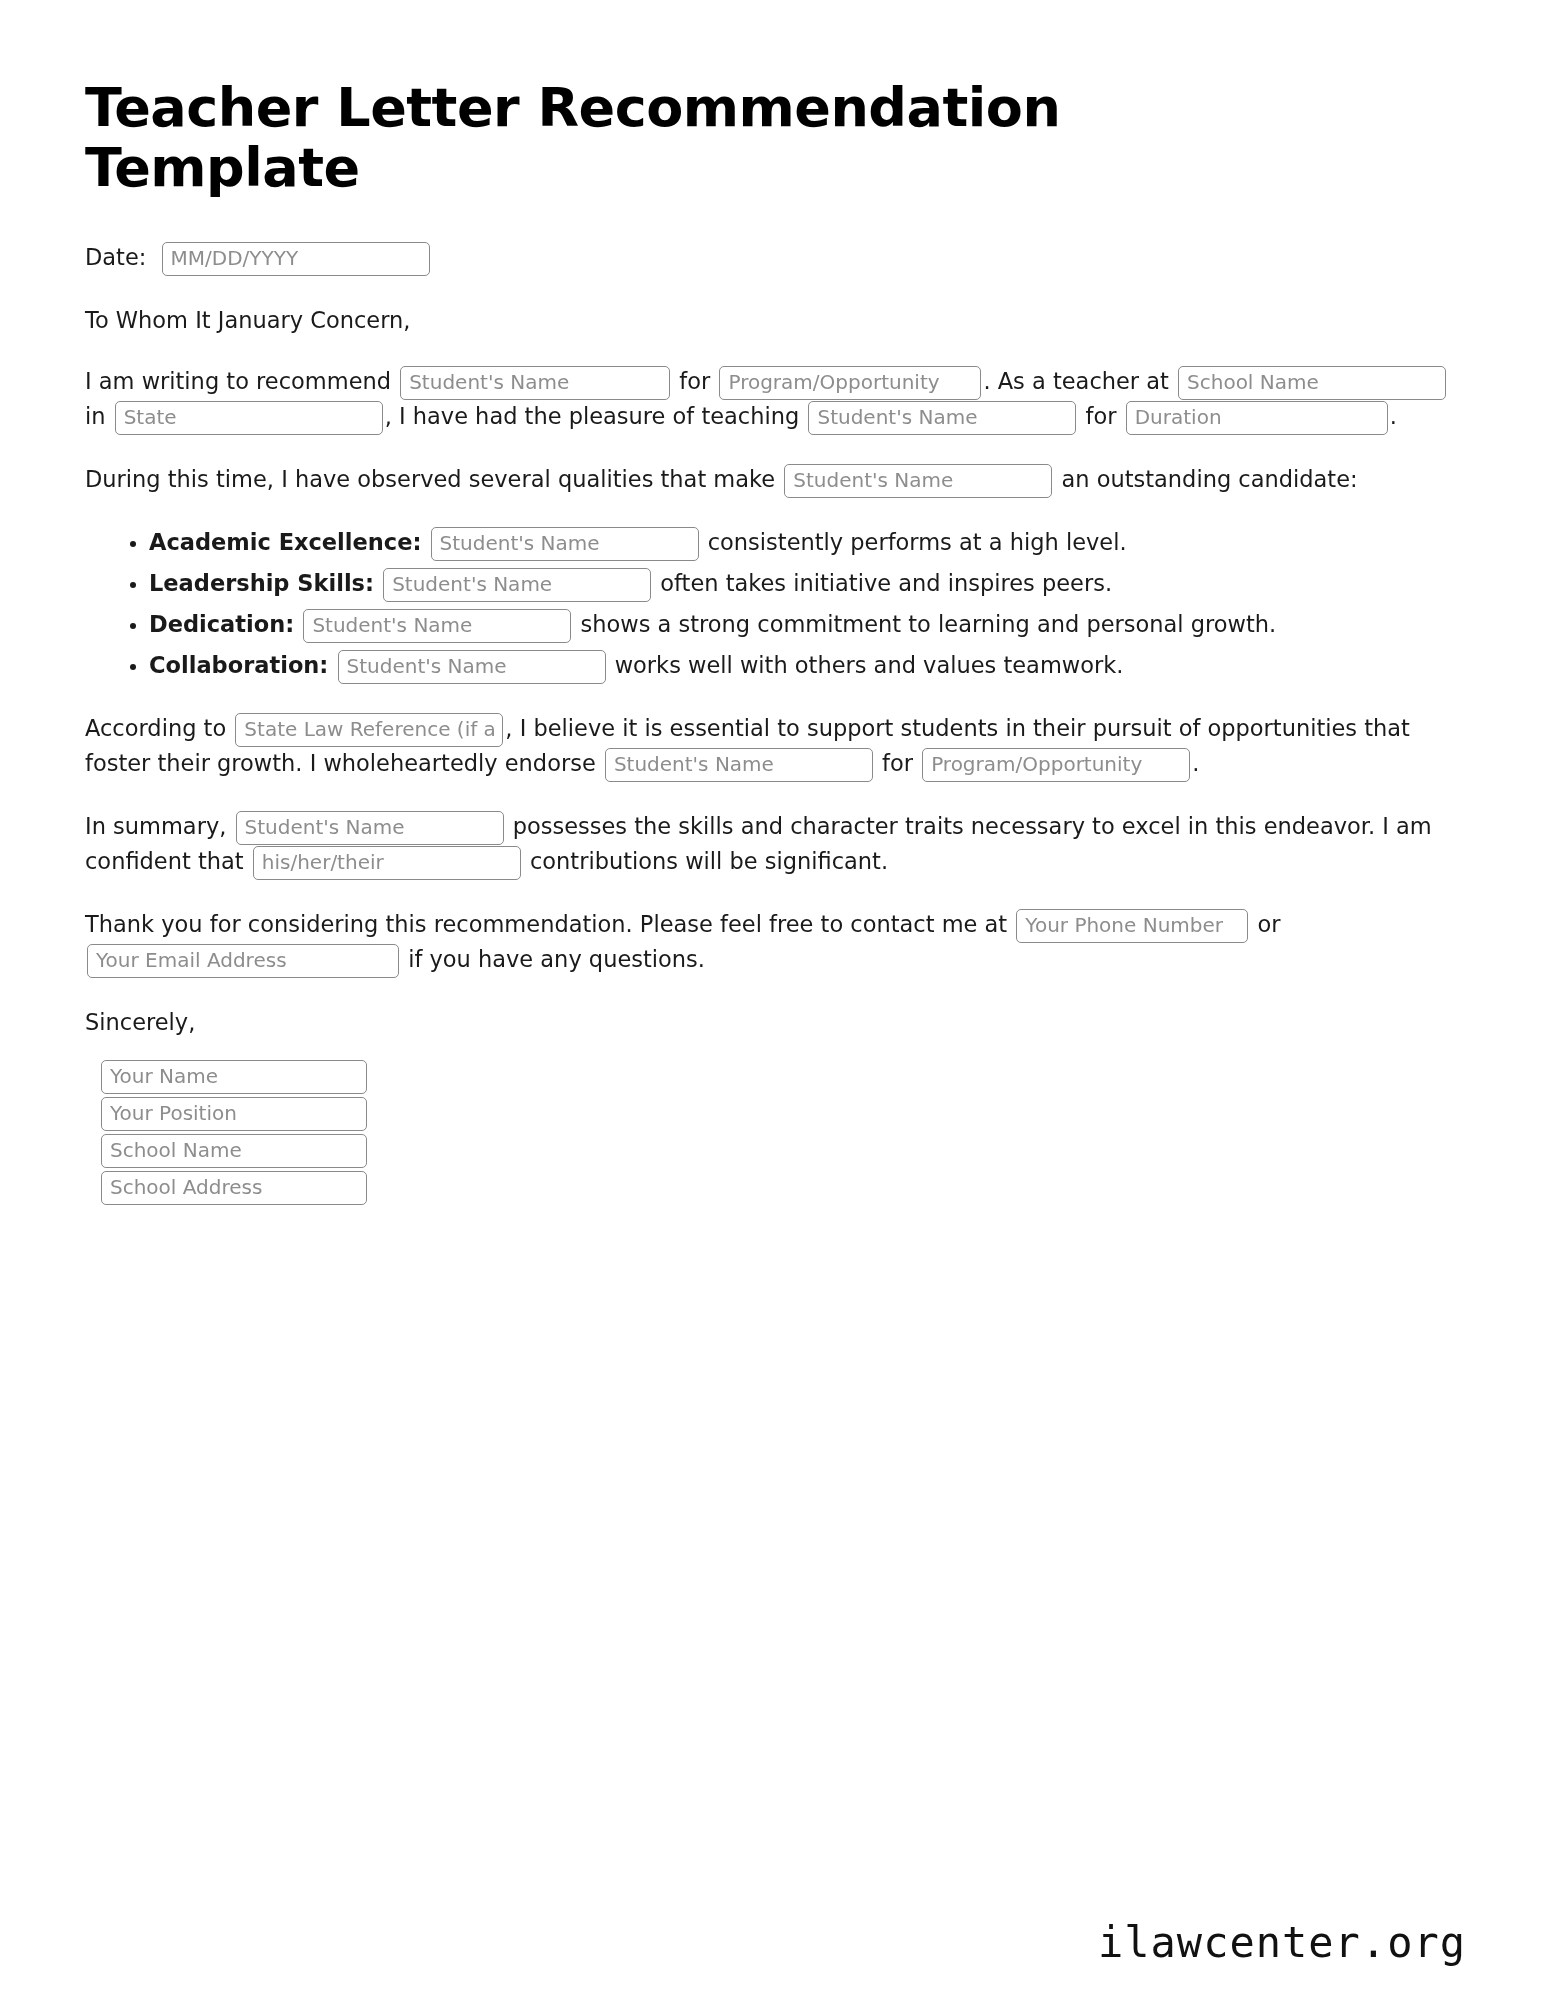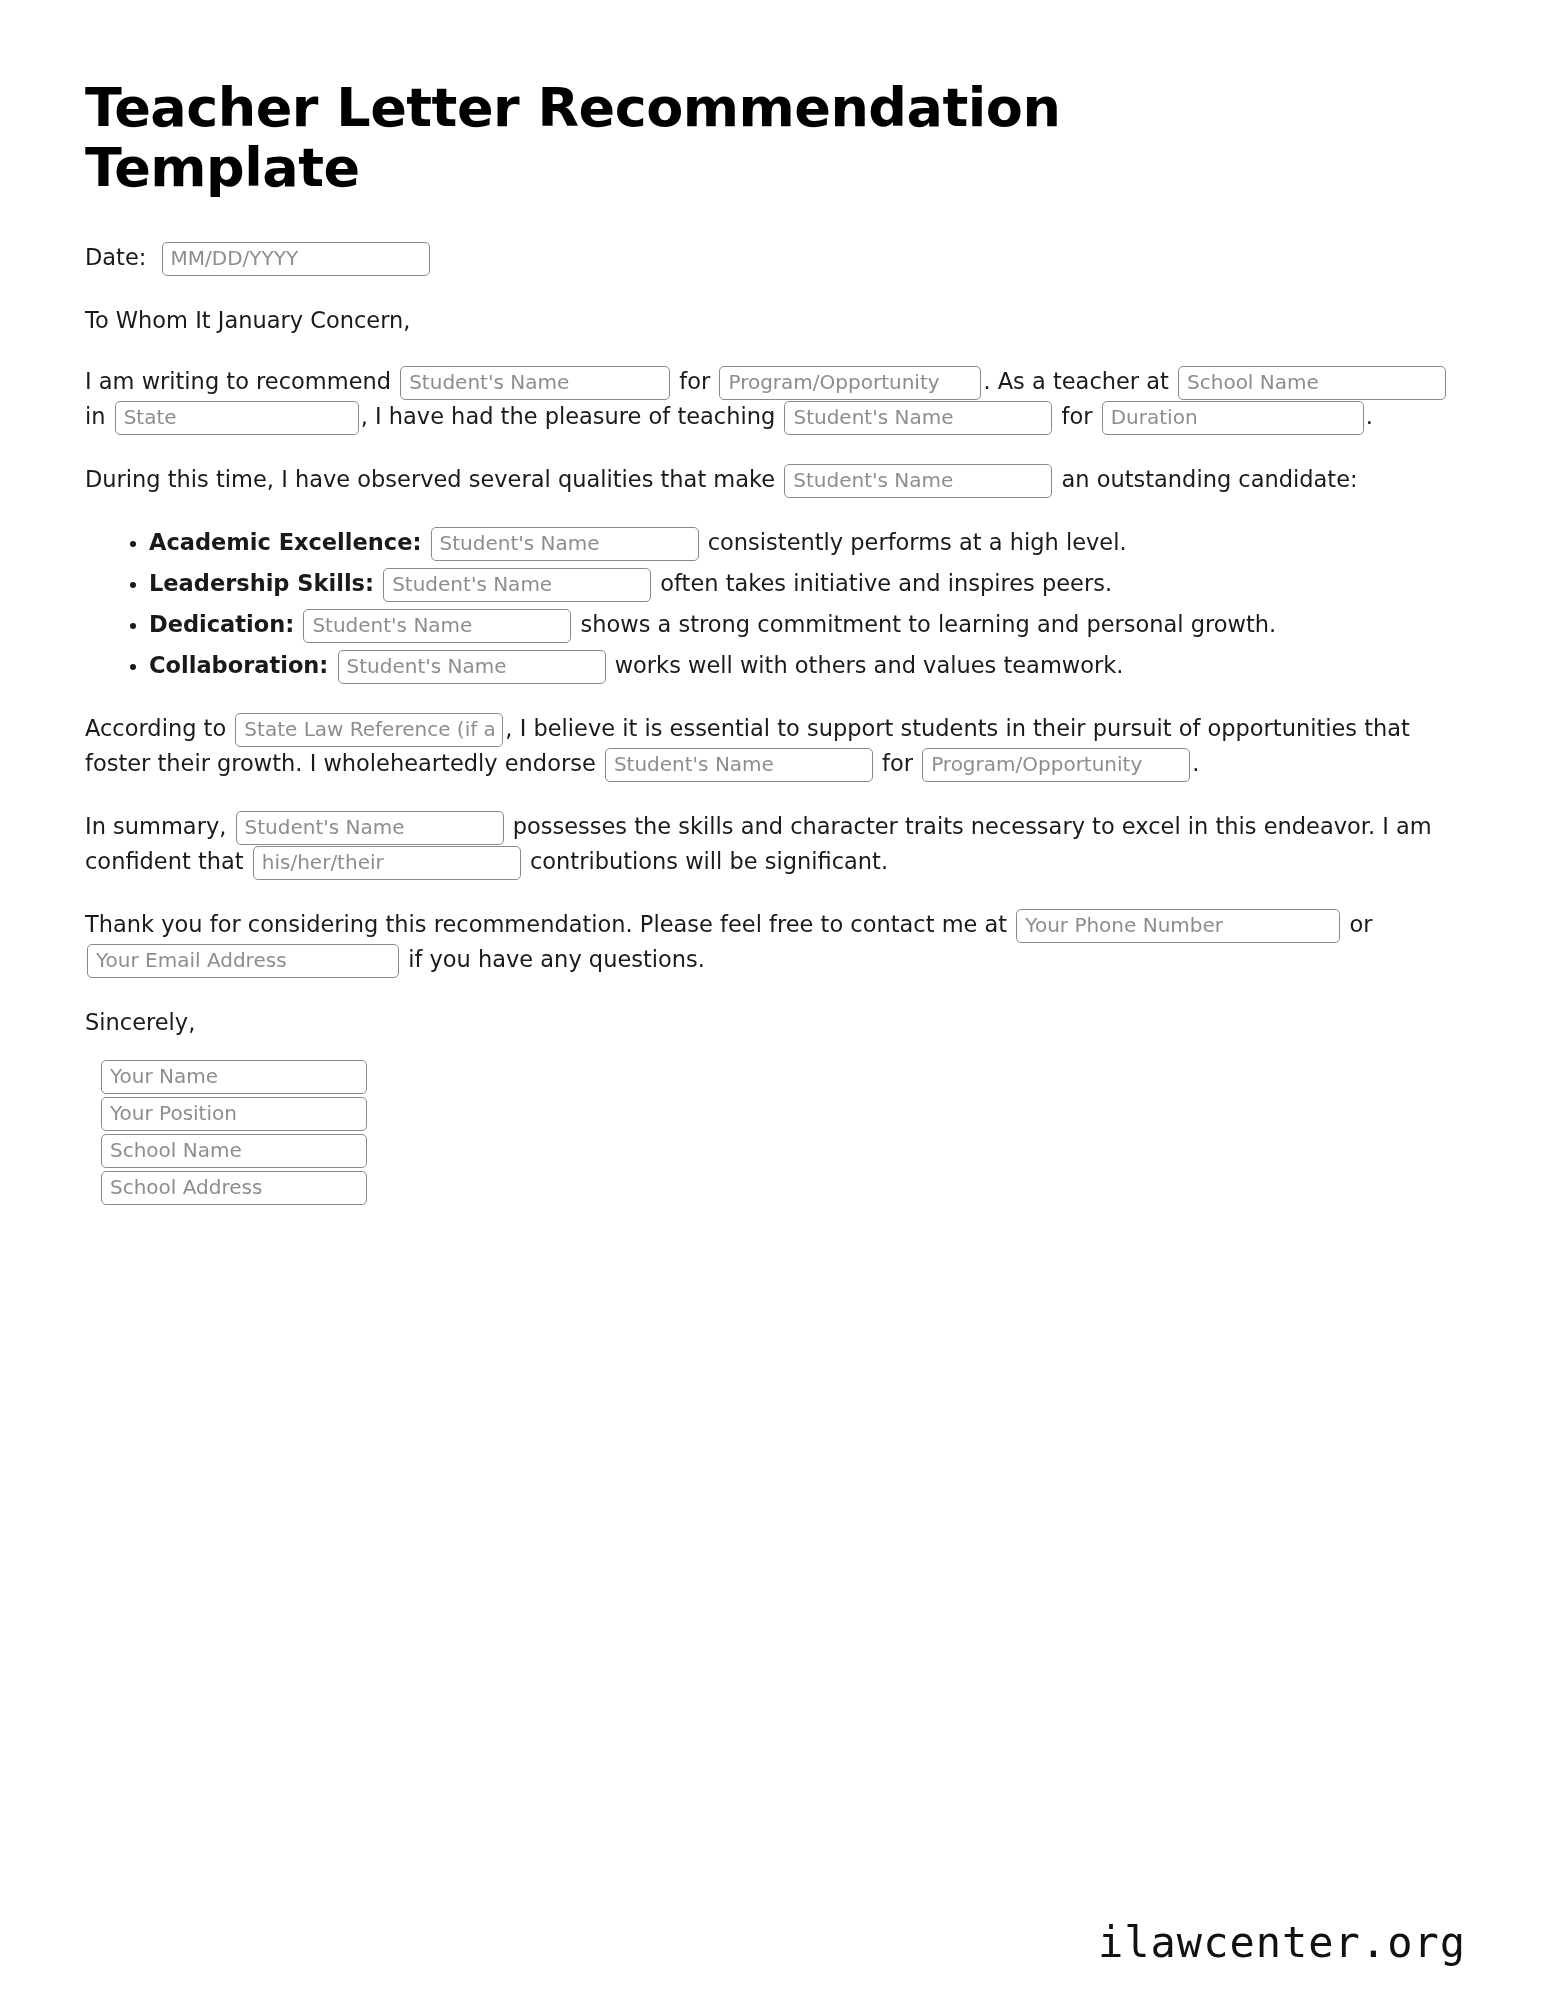--- a/index.html
+++ b/index.html
@@ -53,34 +53,34 @@
     margin: 0 2px;
     line-height: 1.25;
     outline: none;
   }
   .fld::placeholder { color: #8d8d8d; opacity: 1; }
 
   .w-date   { width: 268px; margin-left: 8px; }
   .w-stud   { width: 270px; }
   .w-prog   { width: 262px; }
   .w-school { width: 268px; }
-  .w-state  { width: 244px; }
+  .w-state  { width: 268px; }
   .w-stud2  { width: 268px; }
   .w-dur    { width: 262px; }
   .w-stud3  { width: 268px; }
   .w-acad   { width: 268px; }
   .w-lead   { width: 268px; }
   .w-ded    { width: 268px; }
   .w-coll   { width: 268px; }
   .w-law    { width: 268px; }
   .w-stud4  { width: 268px; }
   .w-prog2  { width: 268px; }
   .w-stud5  { width: 268px; }
   .w-pron   { width: 268px; }
-  .w-phone  { width: 324px; }
+  .w-phone  { width: 232px; }
   .w-email  { width: 312px; }
   .w-sig    { width: 266px; display: block; margin: 0 0 3px 16px; }
 
   ul.qualities {
     margin: 0 0 28px 0;
     padding: 0 0 0 64px;
     list-style: disc;
     max-width: 1370px;
   }
   ul.qualities li {

